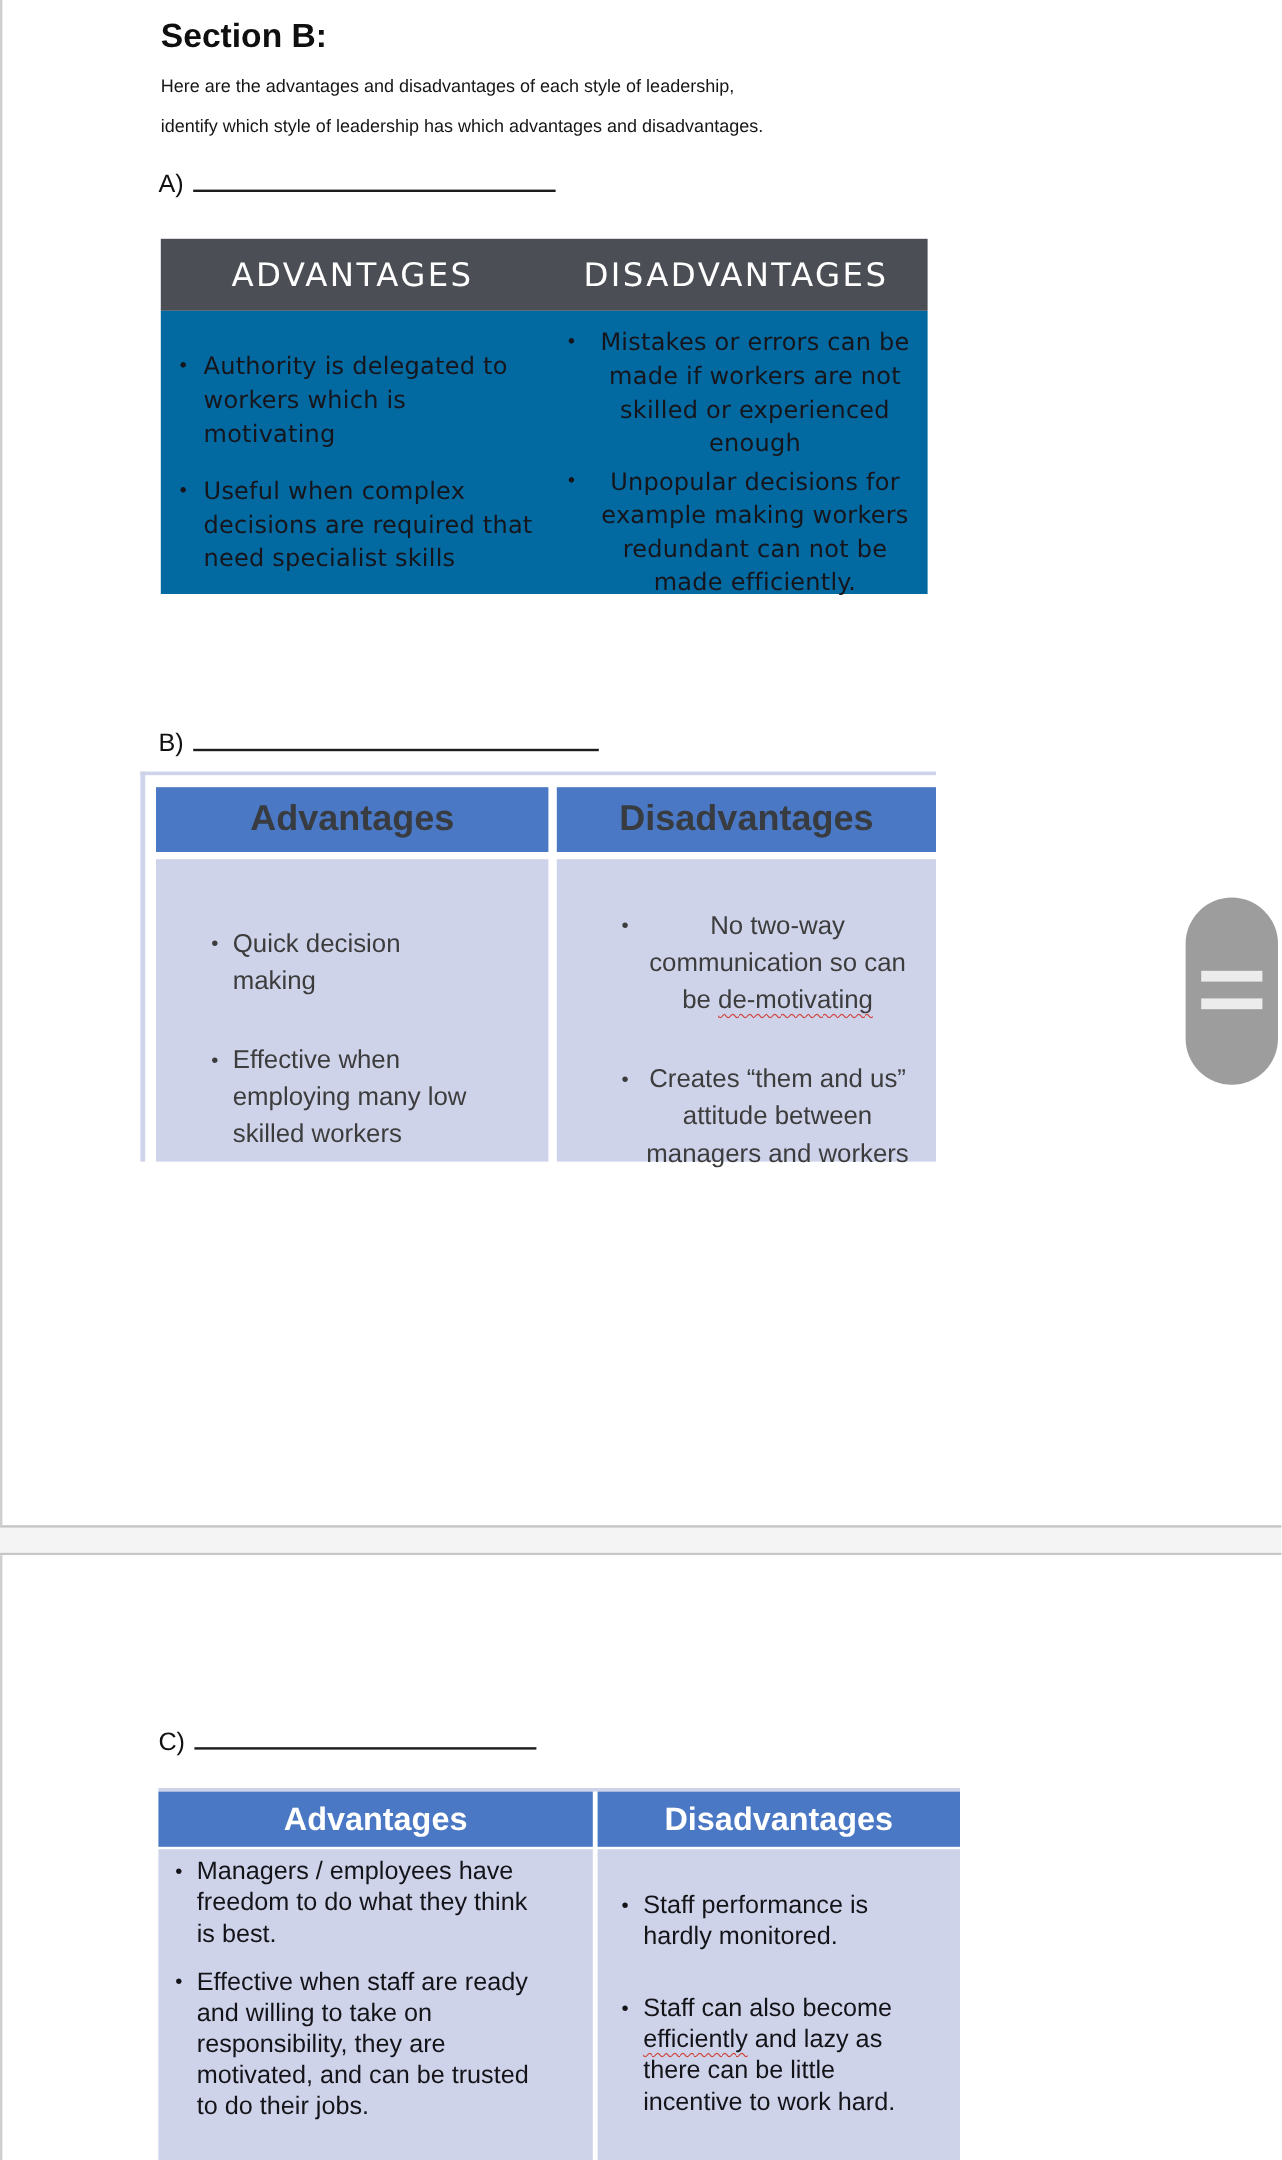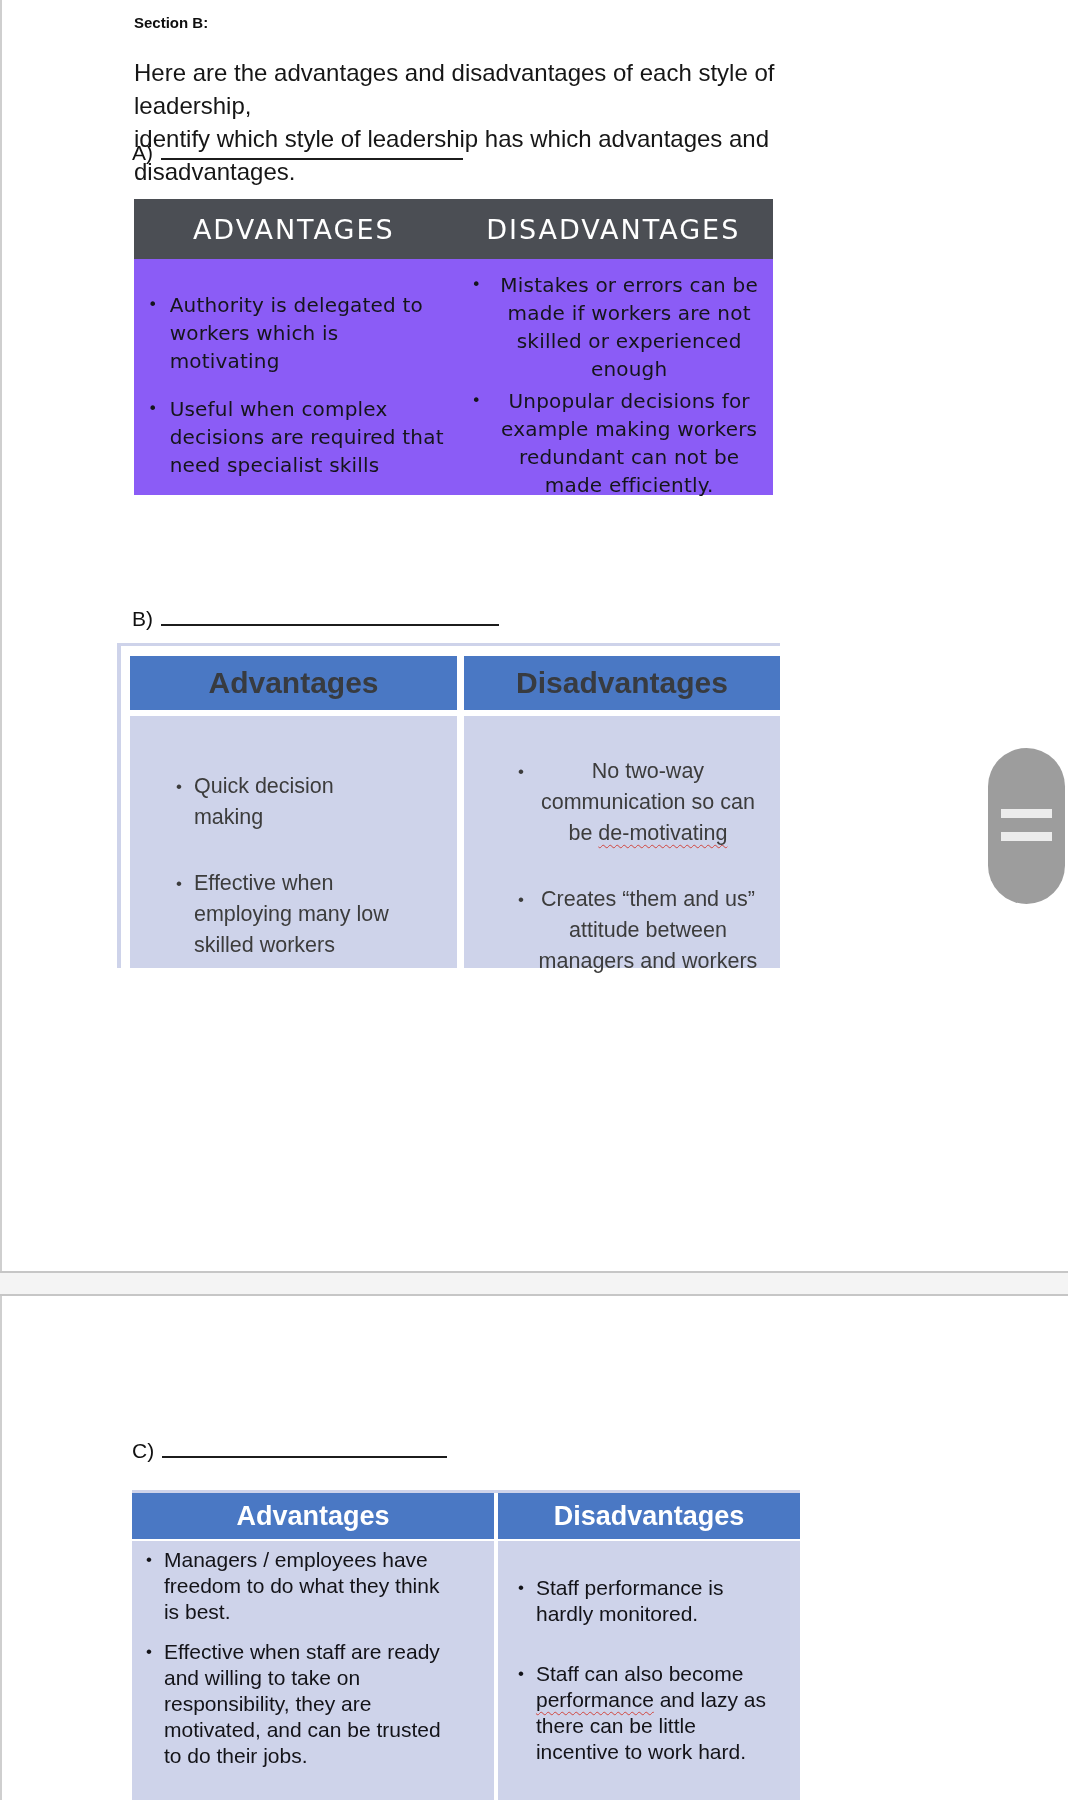--- a/index.html
+++ b/index.html
@@ -15,25 +15,25 @@
   .page1{top:0;height:1271px;}
   .gap-band{
     position:absolute;left:0;top:1271px;width:1068px;height:25px;
     background:#f4f4f4;border-top:2px solid #c6c6c6;border-bottom:2px solid #c6c6c6;
     box-sizing:border-box;
   }
   .page2{top:1296px;height:504px;}
 
   .section-title{
     position:absolute;left:132px;top:14px;
-    font-size:15px;font-weight:bold;color:#0f0f0f;
+    font-size:28px;font-weight:bold;color:#0f0f0f;
   }
   .intro{
     position:absolute;left:132px;top:56px;width:760px;
-    font-size:24px;line-height:33px;color:#161616;
+    font-size:15px;line-height:33px;color:#161616;
   }
   .qline{
     position:absolute;left:130px;
     font-size:21px;color:#111;white-space:nowrap;
   }
   .blank{
     display:inline-block;height:20px;margin-left:8px;
     border-bottom:2px solid #1c1c1c;vertical-align:baseline;
   }
 
@@ -43,21 +43,21 @@
     font-family:"DejaVu Sans", sans-serif;
   }
   .ta-header{
     height:60px;background:#4b4e54;display:flex;
   }
   .ta-hcell{
     width:50%;display:flex;align-items:center;justify-content:center;
     color:#ffffff;font-size:27px;letter-spacing:2px;
   }
   .ta-body{
-    background:#8b5cf6;display:flex;height:236px;box-sizing:border-box;
+    background:#0369a1;display:flex;height:236px;box-sizing:border-box;
   }
   .ta-col{width:50%;box-sizing:border-box;}
   .ta-col.left{padding:32px 0 0 14px;}
   .ta-col.right{padding:12px 0 0 18px;text-align:center;}
   .ta-col .li{margin-bottom:20px;}
   .ta-col.right .li{margin-bottom:4px;}
   .li{
     display:flex;color:#15151b;
   }
   .ta-col .li{font-size:20px;line-height:28px;letter-spacing:0.2px;}
@@ -228,21 +228,21 @@
           </div>
           <div class="li">
             <span class="li-txt">Effective when staff are ready and willing to take on responsibility, they are motivated, and can be trusted to do their jobs.</span>
           </div>
         </div>
         <div class="tc-cell right">
           <div class="li">
             <span class="li-txt"><span>Staff performance is hardly monitored.</span><span class="flag"></span><span></span></span>
           </div>
           <div class="li">
-            <span class="li-txt"><span>Staff can also become </span><span class="flag">performance</span><span> and lazy as there can be little incentive to work hard.</span></span>
+            <span class="li-txt"><span>Staff can also become </span><span class="flag">efficiently</span><span> and lazy as there can be little incentive to work hard.</span></span>
           </div>
         </div>
       </div>
     </div>
 
   </div>
 
   <div class="scroll-pill">
     <div class="bar b1"></div>
     <div class="bar b2"></div>

